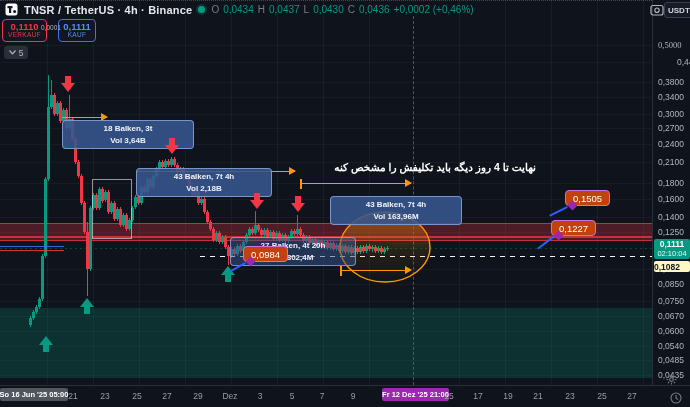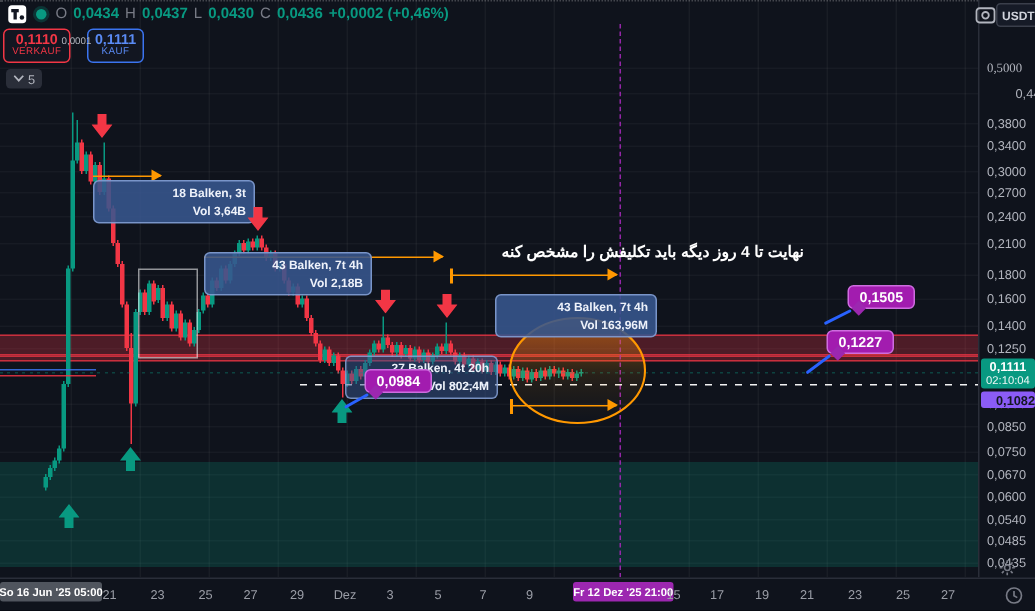--- a/index.html
+++ b/index.html
@@ -6,21 +6,21 @@
   #stage{position:relative;width:690px;height:407px;background:#0f131c;overflow:hidden;
          font-family:"Liberation Sans",sans-serif;-webkit-font-smoothing:antialiased;}
   .abs{position:absolute;}
   #chart-surface{position:absolute;left:0;top:0;width:652px;height:385px;overflow:hidden;}
   .topdots{position:absolute;left:0;top:0;width:690px;height:0;border-top:1px dotted rgba(255,255,255,0.22);}
   
   #header{position:absolute;left:5px;top:3px;display:flex;align-items:center;gap:6px;z-index:40;}
   #symbol-title{font-size:11px;font-weight:bold;color:#e4e6eb;letter-spacing:.2px;}
   .mktdot{width:7px;height:7px;border-radius:50%;background:#089981;box-shadow:0 0 0 2px rgba(8,153,129,.25);}
   #ohlc{display:flex;gap:4px;font-size:10px;align-items:center;}
-  #ohlc .k{color:#787b86;} #ohlc .v{color:#089981;font-weight:bold;}
+  #ohlc .k{color:#787b86;} #ohlc .v{color:#089981;font-weight:normal;}
   
   .ordbox{position:absolute;top:19px;height:21px;border-radius:4px;display:flex;flex-direction:column;
           align-items:center;justify-content:center;line-height:1.05;z-index:40;background:rgba(19,23,34,.85);}
   #sell-button{left:2px;width:43px;border:1px solid #f23645;color:#f23645;}
   #buy-button{left:58px;width:36px;border:1px solid #3b74f0;color:#5a8bf5;}
   .ordbox .p{font-size:9.5px;font-weight:bold;} .ordbox .l{font-size:6.5px;letter-spacing:.3px;}
   #spread-chip{position:absolute;left:41px;top:24px;width:17px;text-align:center;font-size:6.5px;color:#b2b5be;z-index:41;}
   #collapse-chip{position:absolute;left:4px;top:46px;width:24px;height:13px;background:#2a2e39;border-radius:3px;
      color:#b2b5be;font-size:8.5px;display:flex;align-items:center;justify-content:center;gap:3px;z-index:40;}
   
@@ -31,28 +31,28 @@
   #price-axis{position:absolute;left:652px;top:0;width:38px;height:385px;border-left:1px solid #2a2e39;background:#0f131c;z-index:30;}
   .ptick{position:absolute;left:5px;font-size:8.5px;color:#b2b5be;white-space:nowrap;}
   #time-axis{position:absolute;left:0;top:385px;width:690px;height:22px;border-top:1px solid #2a2e39;background:#0f131c;z-index:30;}
   .ttick{position:absolute;top:5px;font-size:8.5px;color:#9a9da6;transform:translateX(-50%);}
   .stamp{position:absolute;top:2px;height:13px;border-radius:2px;color:#fff;font-size:7.5px;font-weight:bold;
          display:flex;align-items:center;justify-content:center;white-space:nowrap;padding:0 2px;}
   #cur-price-label{position:absolute;left:1px;top:239px;width:36px;border-radius:2px;background:#089981;color:#fff;
       text-align:center;z-index:32;padding:1px 0;}
   #cur-price-label .pp{font-size:8.5px;font-weight:bold;line-height:1.15;}
   #cur-price-label .cd{font-size:7.5px;line-height:1.1;color:rgba(255,255,255,.92);}
-  #alert-price-label{position:absolute;left:1px;top:261px;width:36px;border-radius:2px;background:#8b5cf6;color:#131722;
-      text-align:right;font-size:8.5px;font-weight:bold;z-index:32;padding:0.5px 0;}
+  #alert-price-label{position:absolute;left:1px;top:261px;width:36px;border-radius:2px;background:#fef9c3;color:#131722;
+      text-align:left;font-size:8.5px;font-weight:bold;z-index:32;padding:0.5px 0;}
   
-  .rangebox{position:absolute;border-radius:4px;color:#eef2fa;text-align:right;font-size:8px;font-weight:bold;
-     line-height:1.45;padding:2px 5px;z-index:22;border:1px solid rgba(140,168,220,.8);background:rgba(56,86,142,.88);}
+  .rangebox{position:absolute;border-radius:4px;color:#eef2fa;text-align:center;font-size:8px;font-weight:bold;
+     line-height:1.45;padding:2px 17px;z-index:22;border:1px solid rgba(140,168,220,.8);background:rgba(56,86,142,.88);}
   .rangebox.ghost{background:rgba(56,86,142,.5);}
-  .pricetag{position:absolute;background:#a21caf;border:1px solid #cf6ce0;border-radius:4px;color:#fff;font-size:9.5px;
-     font-weight:bold;padding:1.5px 7px;z-index:26;}
+  .pricetag{position:absolute;background:#c2410c;border:1px solid #cf6ce0;border-radius:4px;color:#fff;font-size:9.5px;
+     font-weight:normal;padding:1.5px 7px;z-index:26;}
   .pricetag:after{content:"";position:absolute;left:3px;bottom:-4px;width:7px;height:7px;background:#9c27b0;transform:rotate(45deg);}
   .tagline{position:absolute;width:2px;background:#2962ff;z-index:25;border-radius:1px;}
   .note{position:absolute;z-index:27;font-size:10.5px;font-weight:bold;direction:rtl;white-space:nowrap;}
   .mline{position:absolute;height:0;border-top:1.6px solid #ff9800;z-index:21;}
   .mline .head{position:absolute;right:-1px;top:-4.8px;width:0;height:0;border-left:7px solid #ff9800;
       border-top:4px solid transparent;border-bottom:4px solid transparent;}
   .mline .tick0{position:absolute;left:-1px;top:-5px;width:1.6px;height:10px;background:#ff9800;}
   .arrow{position:absolute;z-index:24;}
   #watermark{position:absolute;left:8px;top:354px;display:flex;align-items:center;gap:6px;opacity:.9;z-index:8;}
   #watermark span{color:#fff;font-size:13.5px;font-weight:bold;letter-spacing:.2px;}
@@ -417,20 +417,21 @@
       <div class="abs note" dir="rtl" style="right: 116px; top: 161px; color: rgb(255, 255, 255);">نهایت تا 4 روز دیگه باید تکلیفش را مشخص کنه</div>
     </div>
 
   <div id="header">
     <svg width="13" height="13" viewBox="0 0 13 13">
       <rect x="0.5" y="0.5" width="12" height="12" rx="2.5" fill="#fff"></rect>
       <rect x="2.5" y="3" width="5" height="2.2" fill="#131722"></rect>
       <rect x="4" y="3" width="2.2" height="7" fill="#131722"></rect>
       <circle cx="9.6" cy="8.6" r="1.5" fill="#131722"></circle>
     </svg>
+    <span id="symbol-title">TNSR / TetherUS · 4h · Binance</span>
     <span class="mktdot"></span>
     <span id="ohlc">
       <span class="k">O</span>
         <span class="v">0,0434</span>
       <span class="k">H</span>
         <span class="v">0,0437</span>
       <span class="k">L</span>
         <span class="v">0,0430</span>
       <span class="k">C</span>
         <span class="v">0,0436</span>

